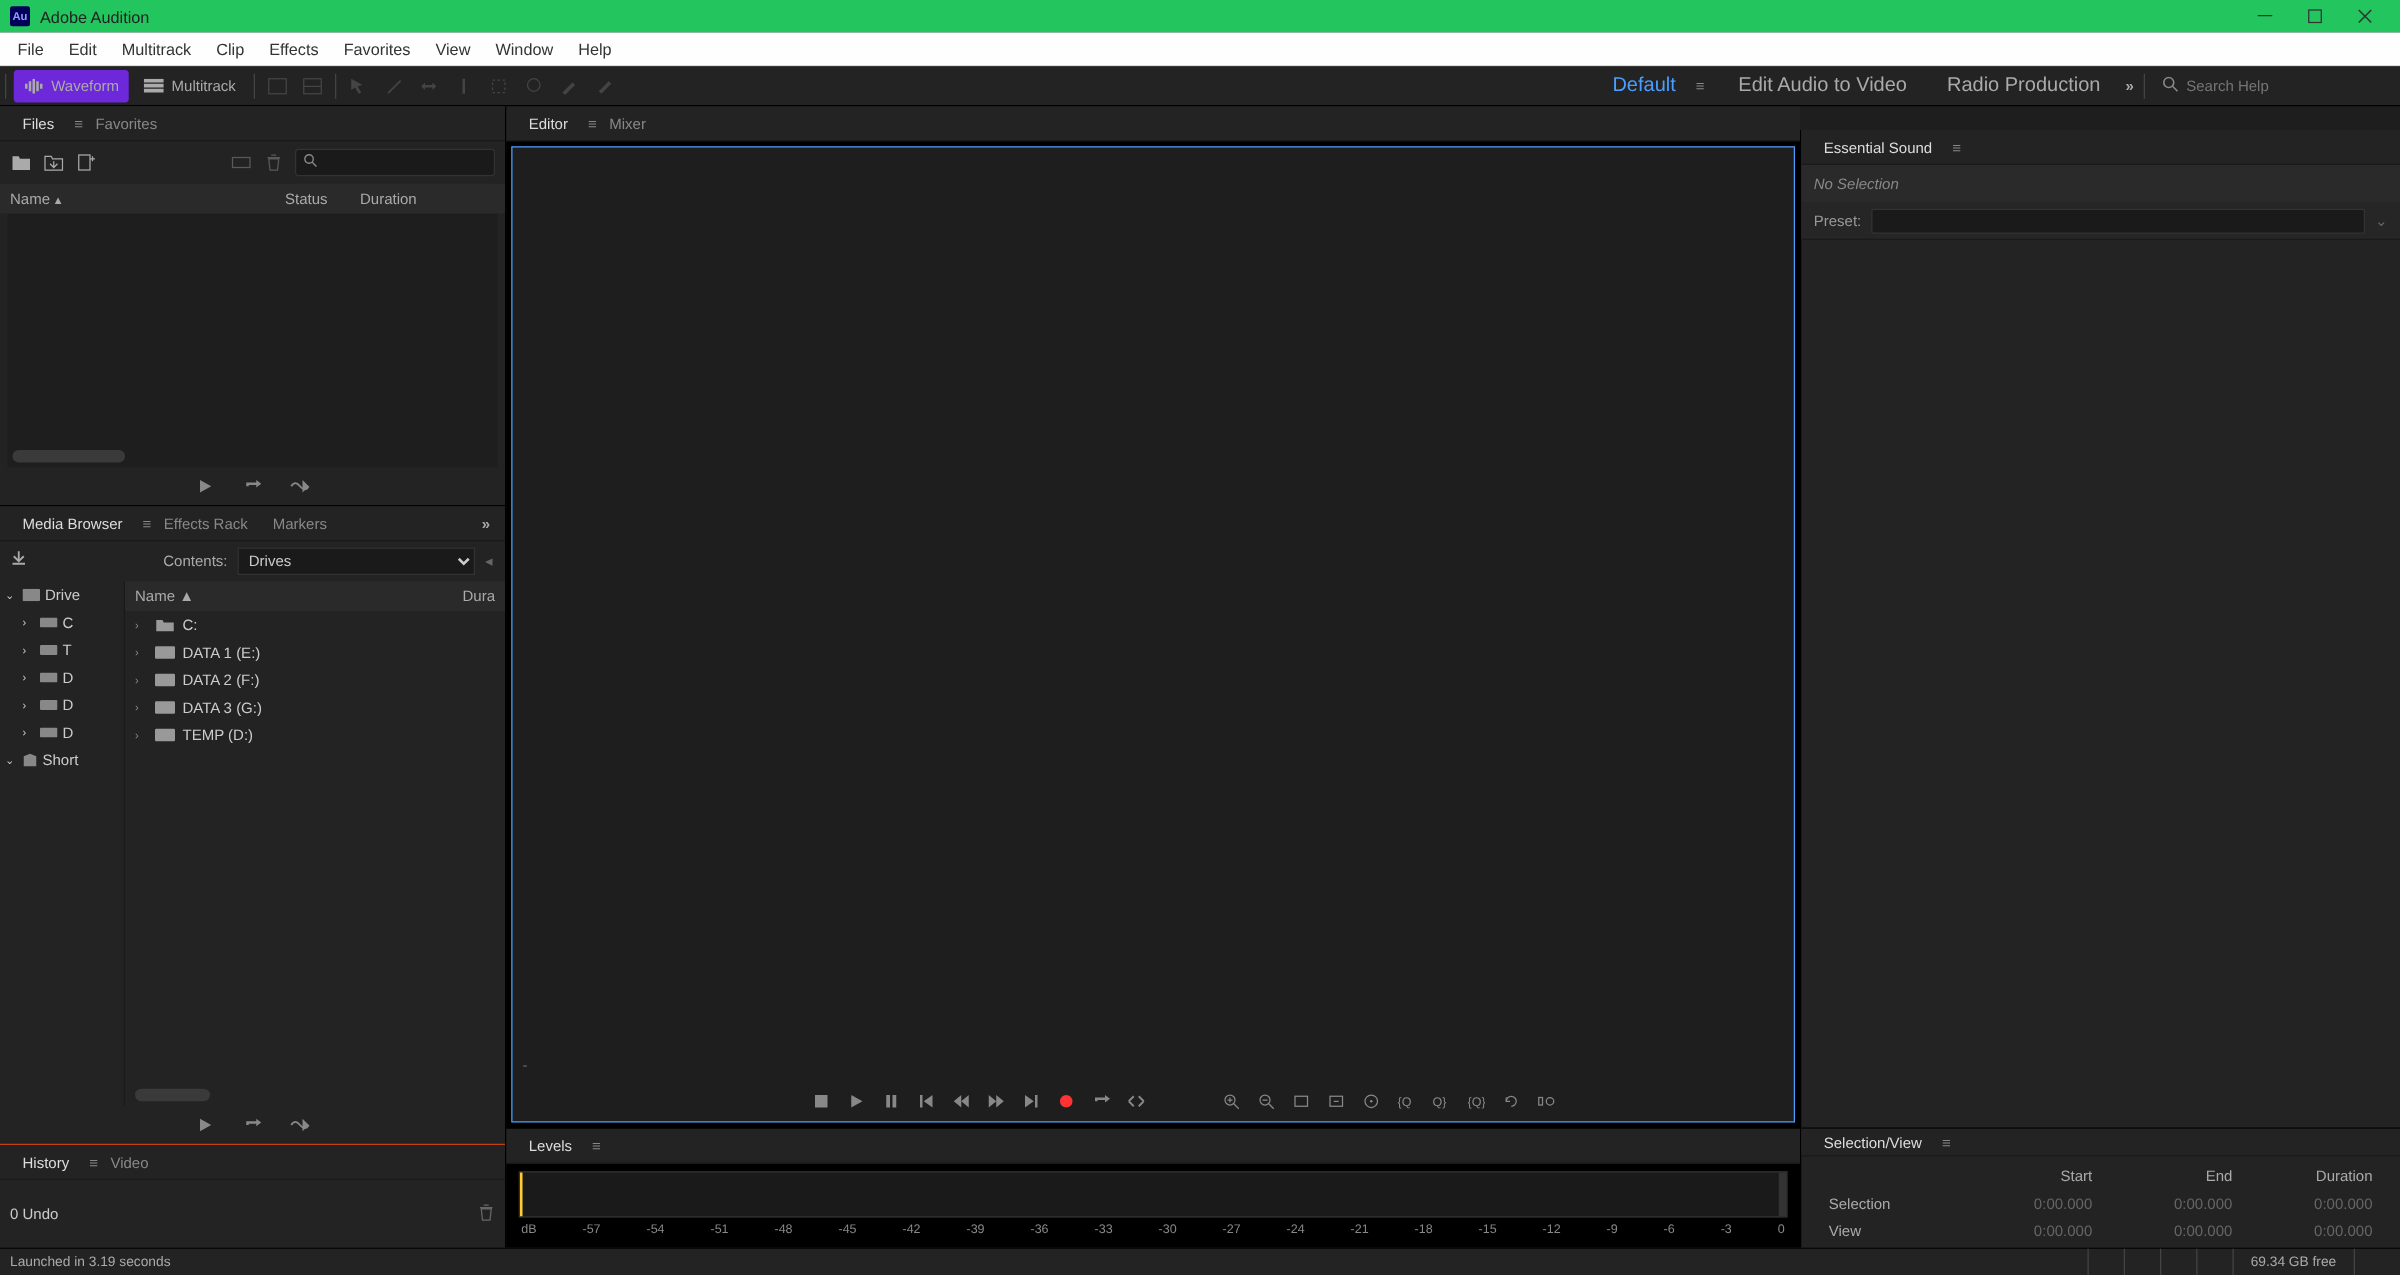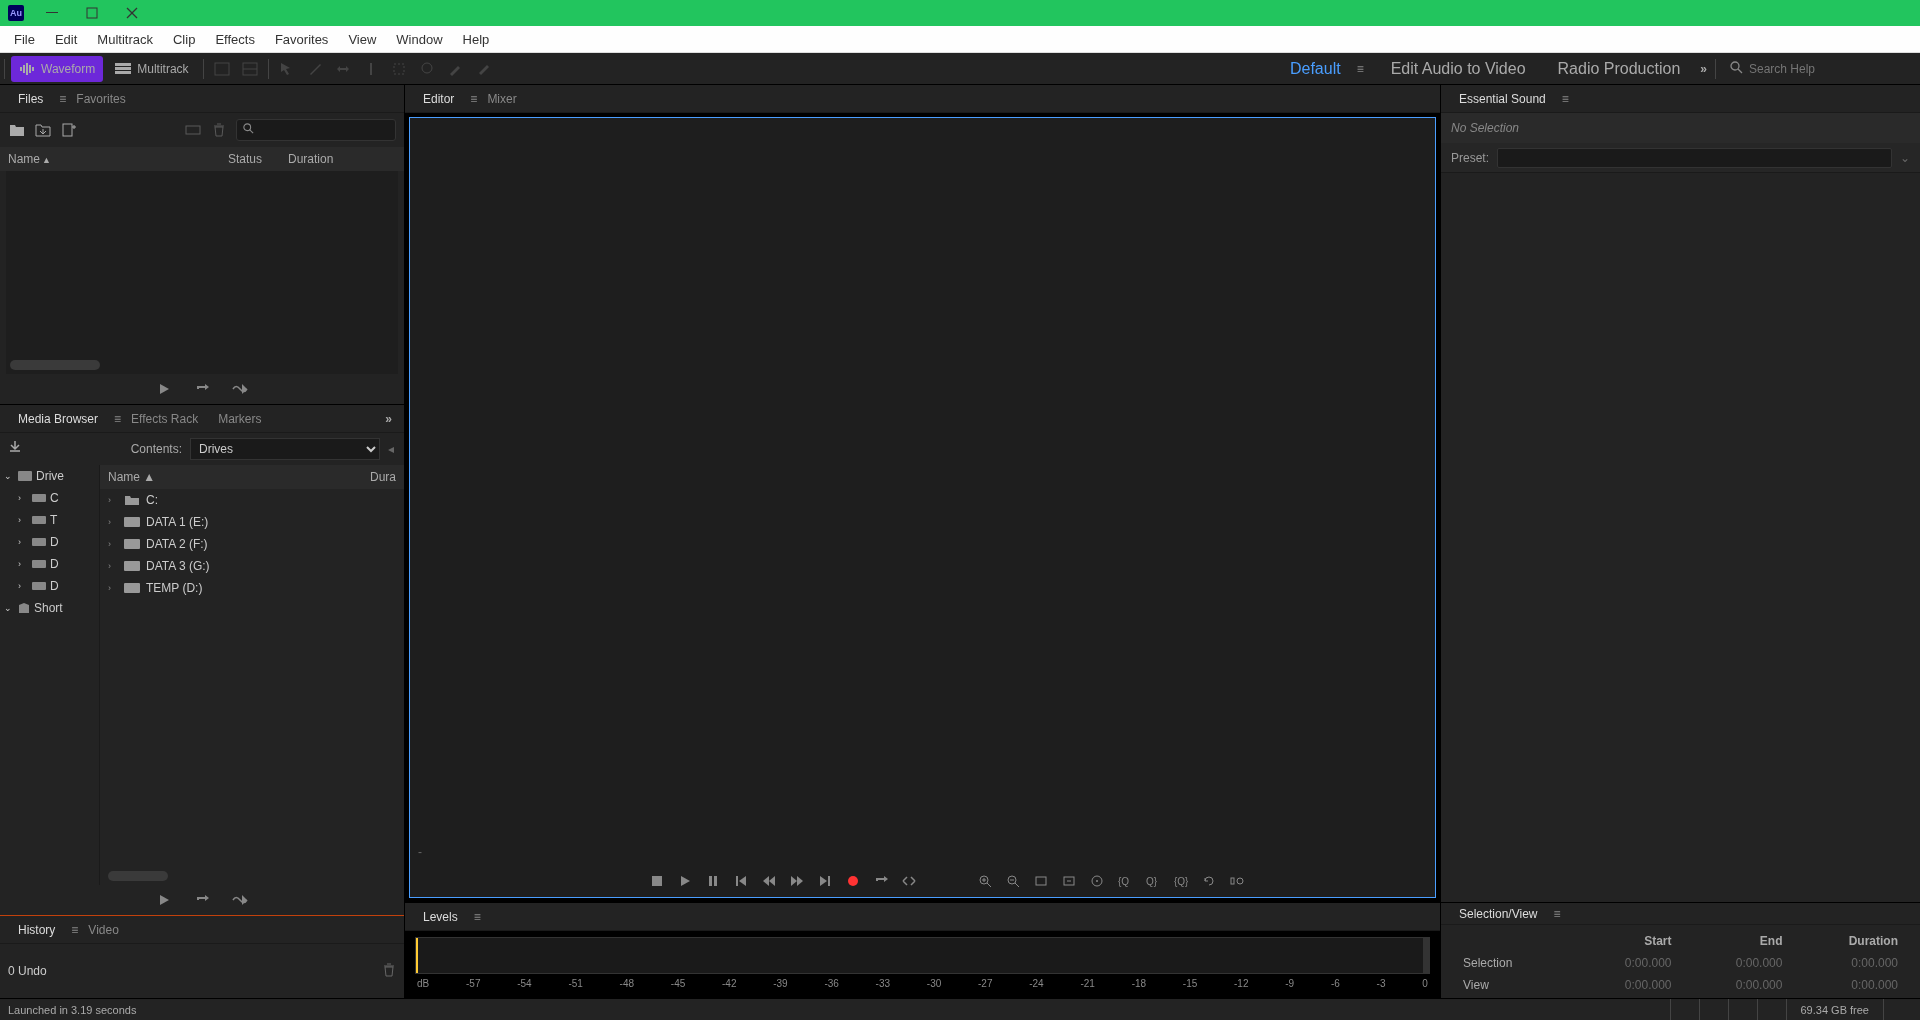--- a/index.html
+++ b/index.html
@@ -28,21 +28,21 @@
 .ws-item { padding:0 16px; color:#aaa; font-size:16px; }
 .ws-item.active { color:#4a9eff; }
 .ws-menu { width:18px; color:#888; }
 .search-box { display:flex; align-items:center; padding:0 10px; width:200px; color:#888; }
 .search-box input { background:transparent; border:none; color:#aaa; font-size:12px; margin-left:6px; outline:none; width:150px; }
 
 
 .workspace { display:flex; height:calc(100% - 26px - 27px - 32px - 22px); }
 .col-left { width:405px; display:flex; flex-direction:column; background:#232323; border-right:1px solid #000; }
 .col-mid { flex:1; display:flex; flex-direction:column; background:#000000; }
-.col-right { width:480px; display:flex; flex-direction:column; background:#232323; border-left:1px solid #000; }
+.col-right { width:480px; display:flex; flex-direction:column; background:#232323; border-left:1px solid #000;margin-top:19px; }
 
 
 .panel-hdr { height:28px; display:flex; align-items:center; background:#232323; border-bottom:1px solid #1a1a1a; padding:0 8px; }
 .tab { padding:4px 10px; color:#888; font-size:12px; }
 .tab.active { color:#ddd; border-bottom:2px solid #4a9eff; margin-bottom:-1px; }
 .tab.active.noline { border-bottom:none; }
 .panel-menu { margin-left:6px; color:#888; }
 .panel-hdr .spacer { flex:1; }
 .overflow { color:#aaa; font-weight:bold; padding:0 4px; }
 
@@ -103,36 +103,37 @@
 
 .es-panel { flex:1; display:flex; flex-direction:column; }
 .es-nosel { height:30px; display:flex; align-items:center; padding:0 10px; font-style:italic; color:#888; background:#2a2a2a; }
 .es-preset { height:30px; display:flex; align-items:center; padding:0 10px; gap:8px; background:#262626; border-bottom:1px solid #1a1a1a; }
 .es-preset .pbox { flex:1; height:20px; background:#1a1a1a; border:1px solid #333; border-radius:2px; }
 
 
 .sv-panel { height:96px; border-top:1px solid #000; display:flex; flex-direction:column; }
 .sv-body { flex:1; padding:4px 12px; }
 .sv-table { width:100%; font-size:12px; }
-.sv-table th { color:#aaa; font-weight:bold; text-align:right; padding:3px 8px; }
+.sv-table th { color:#aaa; font-weight:normal; text-align:right; padding:3px 8px; }
 .sv-table td { color:#666; text-align:right; padding:3px 8px; }
 .sv-table .lbl { text-align:left; color:#aaa; }
 
 
 .statusbar { height:22px; background:#232323; display:flex; align-items:center; padding:0 8px; color:#aaa; font-size:11px; border-top:1px solid #000; }
 .statusbar .spacer { flex:1; }
 .statusbar .seg { padding:0 14px; border-left:1px solid #444; height:100%; display:flex; align-items:center; }
 
 svg { fill:currentColor; }
 </style>
 </head>
 <body>
 
 <div class="titlebar">
   <div class="app-icon">Au</div>
+  <div class="title">Adobe Audition</div>
   <div class="win-btn">
       <svg viewBox="0 0 12 12">
         <rect y="5" width="12" height="1"></rect>
       </svg>
     </div>
   <div class="win-btn">
       <svg viewBox="0 0 12 12">
         <rect x="1" y="1" width="10" height="10" fill="none" stroke="currentColor" stroke-width="1"></rect>
       </svg>
     </div>

